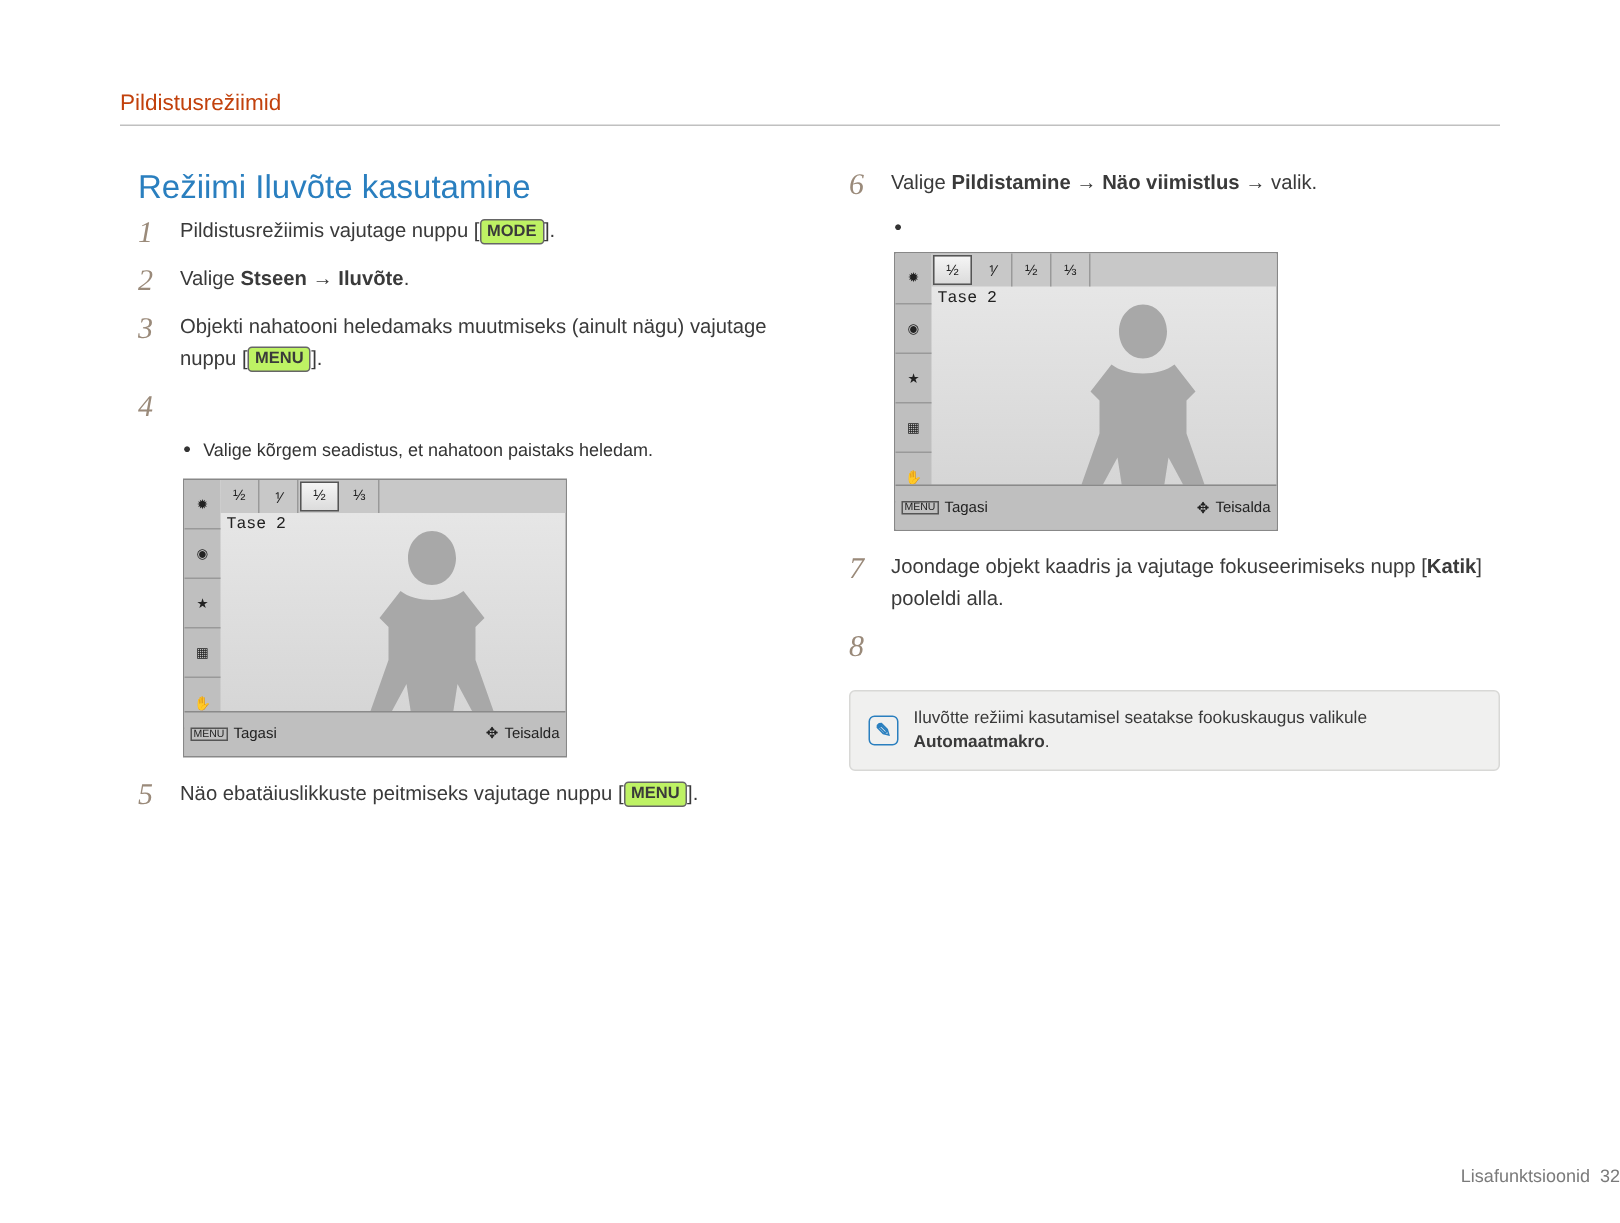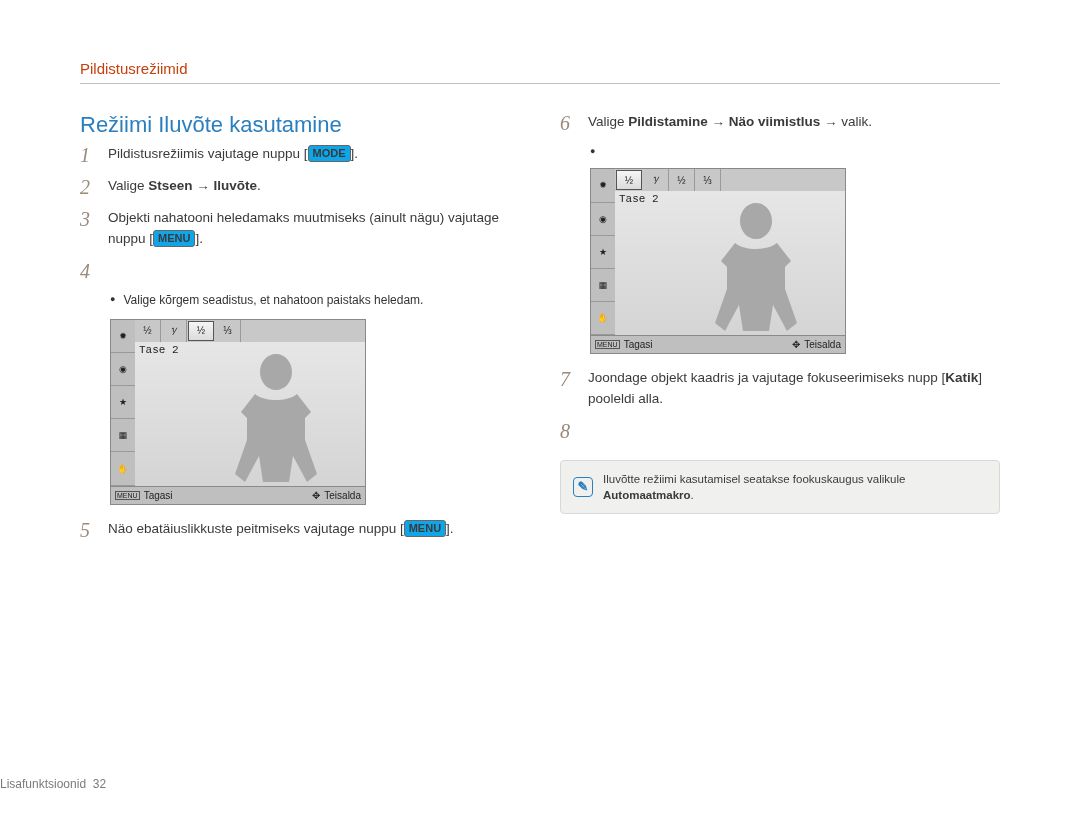--- a/index.html
+++ b/index.html
@@ -15,20 +15,21 @@
   .header-line {
     color: #c2410c;
     font-size: 15px;
     border-bottom: 1px solid #c0c0c0;
     padding-bottom: 6px;
     margin-bottom: 28px;
   }
   .columns {
     display: flex;
     gap: 40px;
+    margin-left: 12px;
   }
   .col {
     flex: 1;
     min-width: 0;
   }
   .title {
     color: #2a7fbf;
     font-size: 22px;
     font-weight: 400;
     margin-bottom: 6px;
@@ -65,21 +66,21 @@
     font-size: 12px;
     line-height: 1.4;
     margin: 4px 0 10px 30px;
     color: #333;
   }
   .bullet .dot { font-size: 9px; line-height: 1.6; }
   .keycap {
     display: inline-block;
     border: 1px solid #666;
     border-radius: 3px;
-    background: #0ea5e9;
+    background: #bef264;
     padding: 0 4px;
     font-size: 11px;
     font-weight: bold;
     font-family: Arial, sans-serif;
     line-height: 1.4;
     vertical-align: 1px;
   }
   
   .lcd-wrap {
     margin: 8px 0 14px 30px;
@@ -135,21 +136,21 @@
   }
   .lcd .silhouette {
     position: absolute;
     left: 110px; top: 28px;
     width: 110px; height: 140px;
   }
   .lcd .silhouette svg { width:100%; height:100%; }
   .lcd .footer {
     position: absolute;
     left:0; right:0; bottom:0;
-    height: 18px;
+    height: 30px;
     background: #bfbfbf;
     display: flex;
     align-items: center;
     font-size: 10px;
     padding: 0 4px;
     gap: 4px;
     border-top:1px solid #8a8a8a;
   }
   .lcd .footer .spacer { flex:1; }
   .lcd .footer .glyph { font-size:10px; }
@@ -173,21 +174,21 @@
     color: #2a7fbf;
     display:flex;align-items:center;justify-content:center;
     font-size: 13px;
     flex-shrink:0;
     font-weight:bold;
   }
   .page-footer {
     position: absolute;
     bottom: 24px;
     left: 0; right: 0;
-    text-align: left;
+    text-align: right;
     font-size: 12px;
     color: #7a7a7a;
   }
 </style>
 </head>
 <body>
 
 <div class="header-line">Pildistusrežiimid</div>
 
 <div class="columns">

